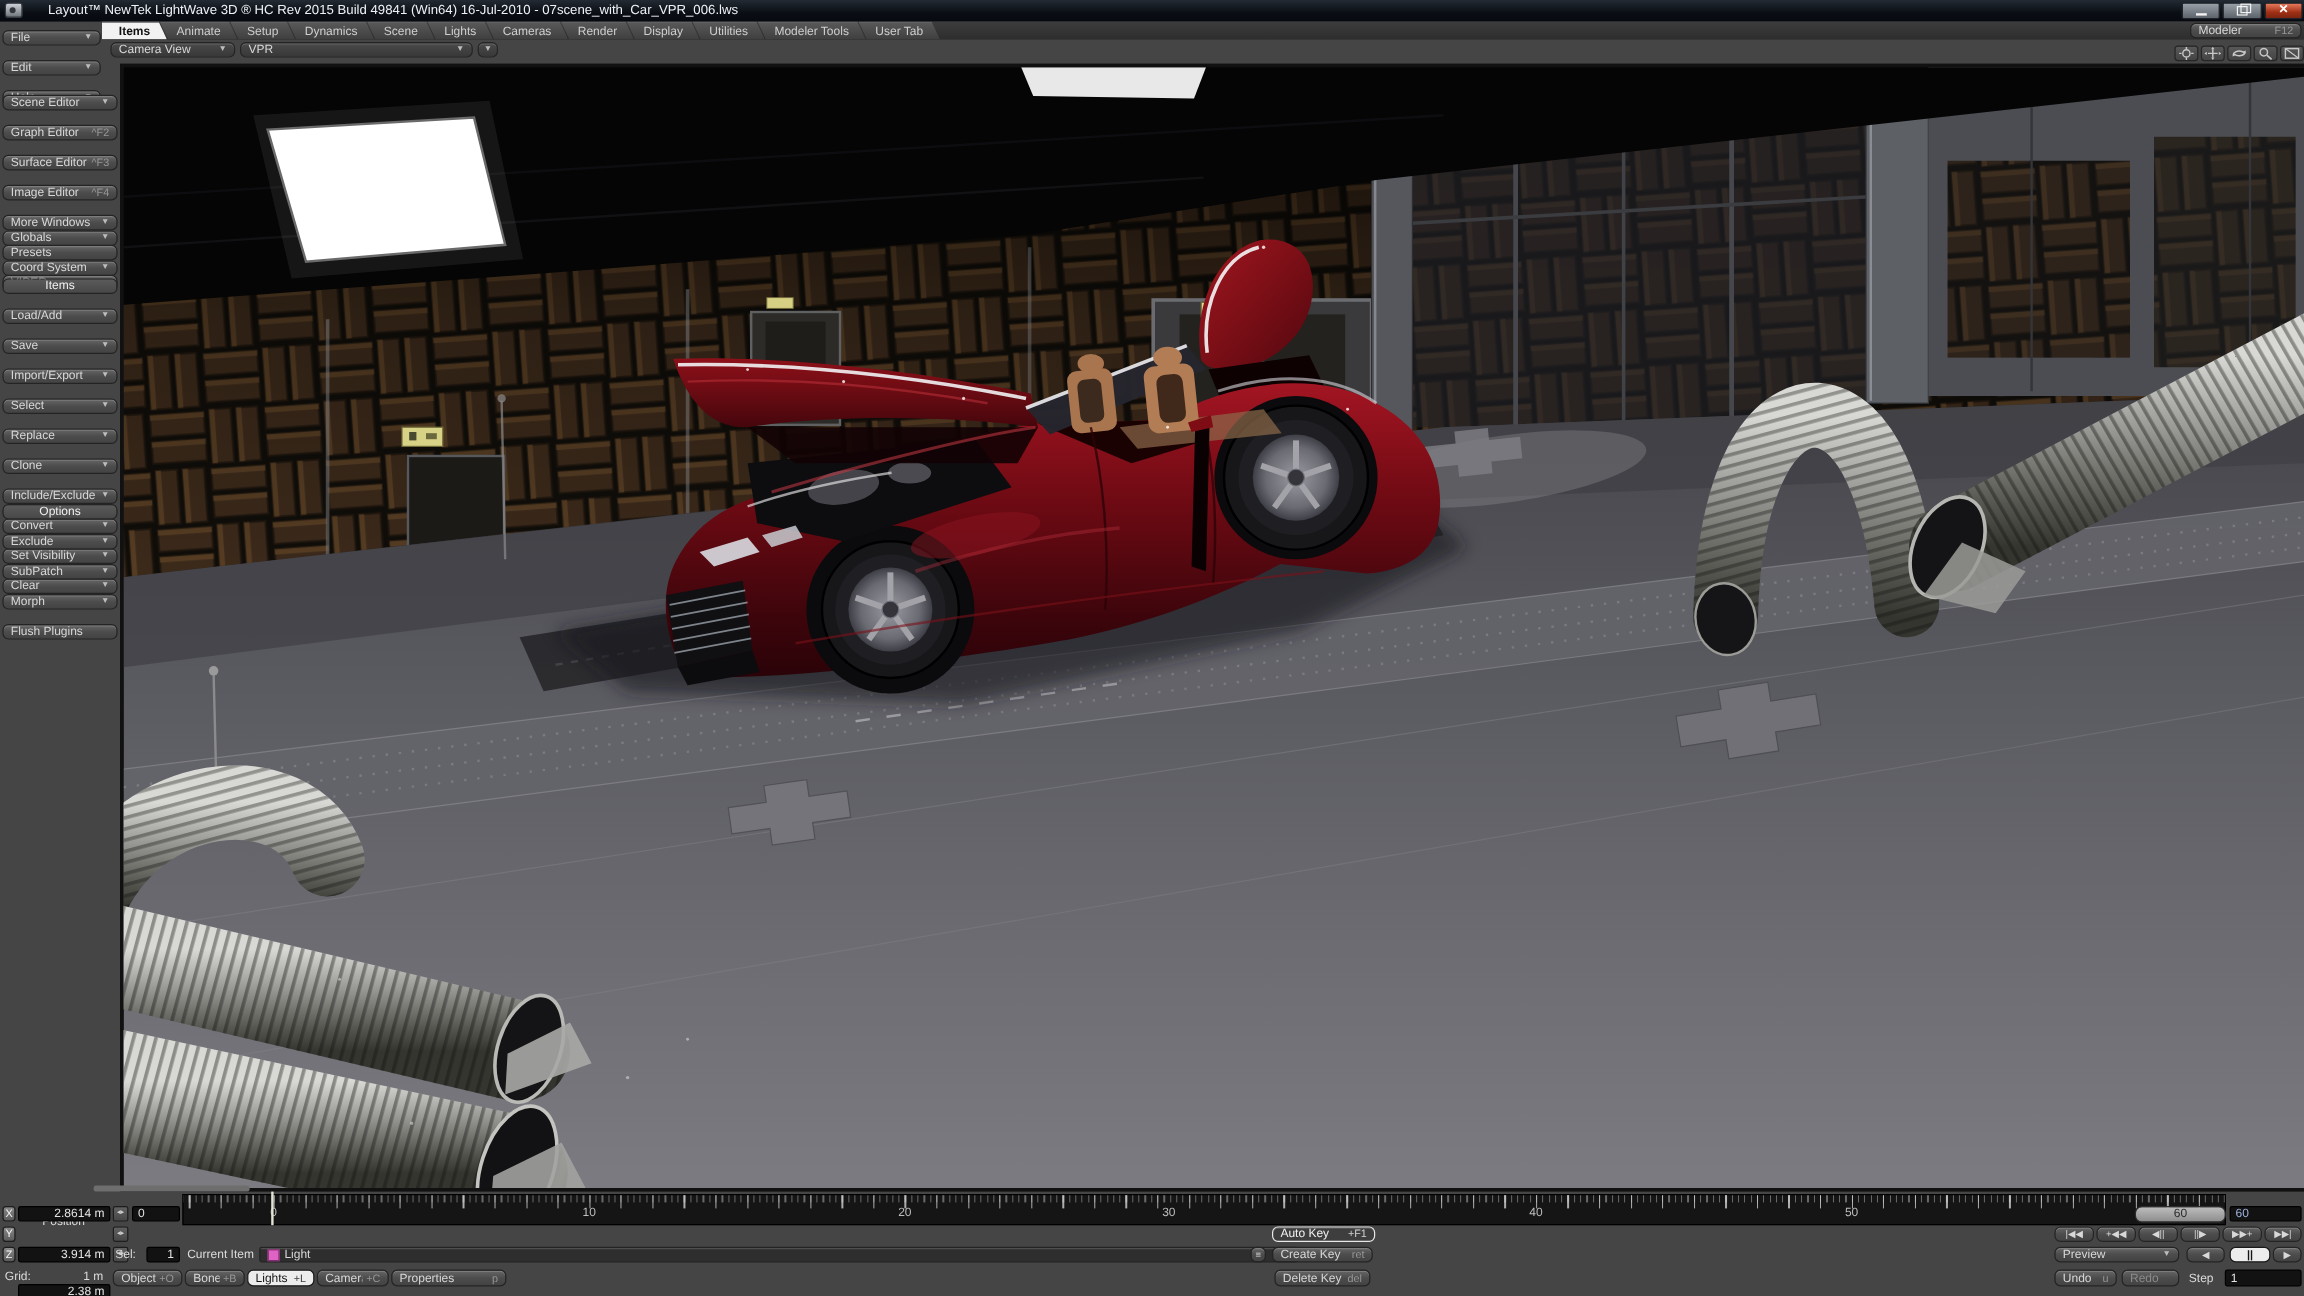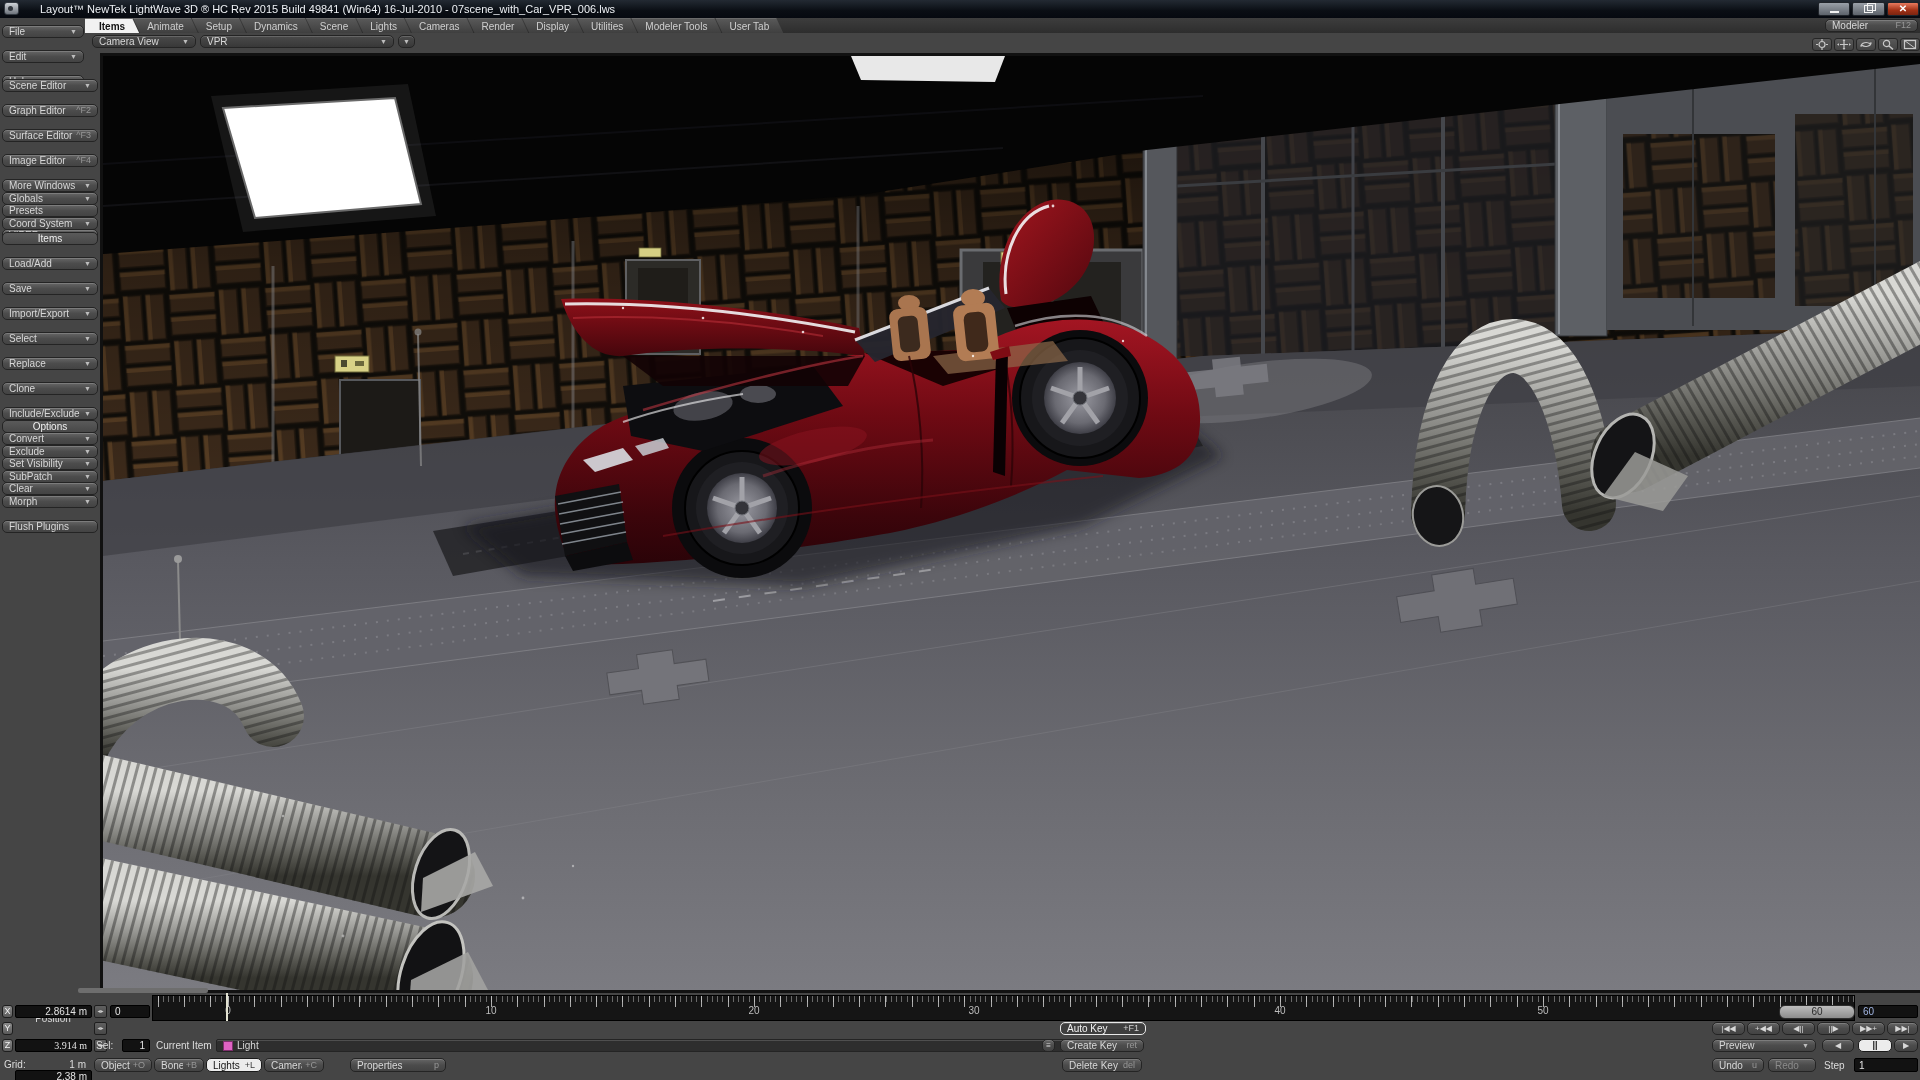--- a/index.html
+++ b/index.html
@@ -608,21 +608,21 @@
       <span>||▶</span>
     </div>
   <div class="btn abs" style="left:1852px;top:1022px;width:33px;justify-content:center;font-size:8px;">
       <span>▶▶+</span>
     </div>
   <div class="btn abs" style="left:1887px;top:1022px;width:31px;justify-content:center;font-size:8px;">
       <span>▶▶|</span>
     </div>
 
   <div class="axisbadge abs" style="left:2px;top:1039px;">Z</div>
-  <div class="field right abs" style="left:15px;top:1039px;width:77px;font-family:Liberation Serif, serif;">3.914 m</div>
+  <div class="field right abs" style="left:15px;top:1039px;width:77px;">3.914 m</div>
   <div class="stepper abs" style="left:94px;top:1039px;">◂▸</div>
   <div class="abs slabel" style="left:96px;top:1039px;">Sel:</div>
   <div class="field right abs" style="left:122px;top:1039px;width:28px;">1</div>
   <div class="abs slabel" style="left:156px;top:1039px;">Current Item</div>
   <div class="btn abs" style="left:216px;top:1039px;width:866px;background:#2e2e2e;border-radius:2px;">
     <span class="lightdot"></span>
     <span class="lbl">Light</span>
     <span class="arr">▼</span>
   </div>
   <div class="btn abs" style="left:1042px;top:1039px;width:13px;padding:0 2px;justify-content:center;font-size:8px;">
@@ -657,21 +657,21 @@
       <span class="sc">+B</span>
   </div>
   <div class="btn active abs" style="left:206px;top:1058px;width:56px;height:14px;">
     <span class="lbl">Lights</span>
       <span class="sc">+L</span>
   </div>
   <div class="btn abs" style="left:264px;top:1058px;width:60px;height:14px;">
     <span class="lbl">Cameras</span>
       <span class="sc">+C</span>
   </div>
-  <div class="btn abs" style="left:326px;top:1058px;width:96px;height:14px;margin-left:24px;">
+  <div class="btn abs" style="left:326px;top:1058px;width:96px;height:14px;">
     <span class="lbl">Properties</span>
       <span class="sc">p</span>
   </div>
   <div class="btn abs" style="left:1062px;top:1058px;width:80px;height:14px;">
     <span class="lbl">Delete Key</span>
       <span class="sc">del</span>
   </div>
   <div class="btn abs" style="left:1712px;top:1058px;width:52px;height:14px;">
     <span class="lbl">Undo</span>
       <span class="sc">u</span>

